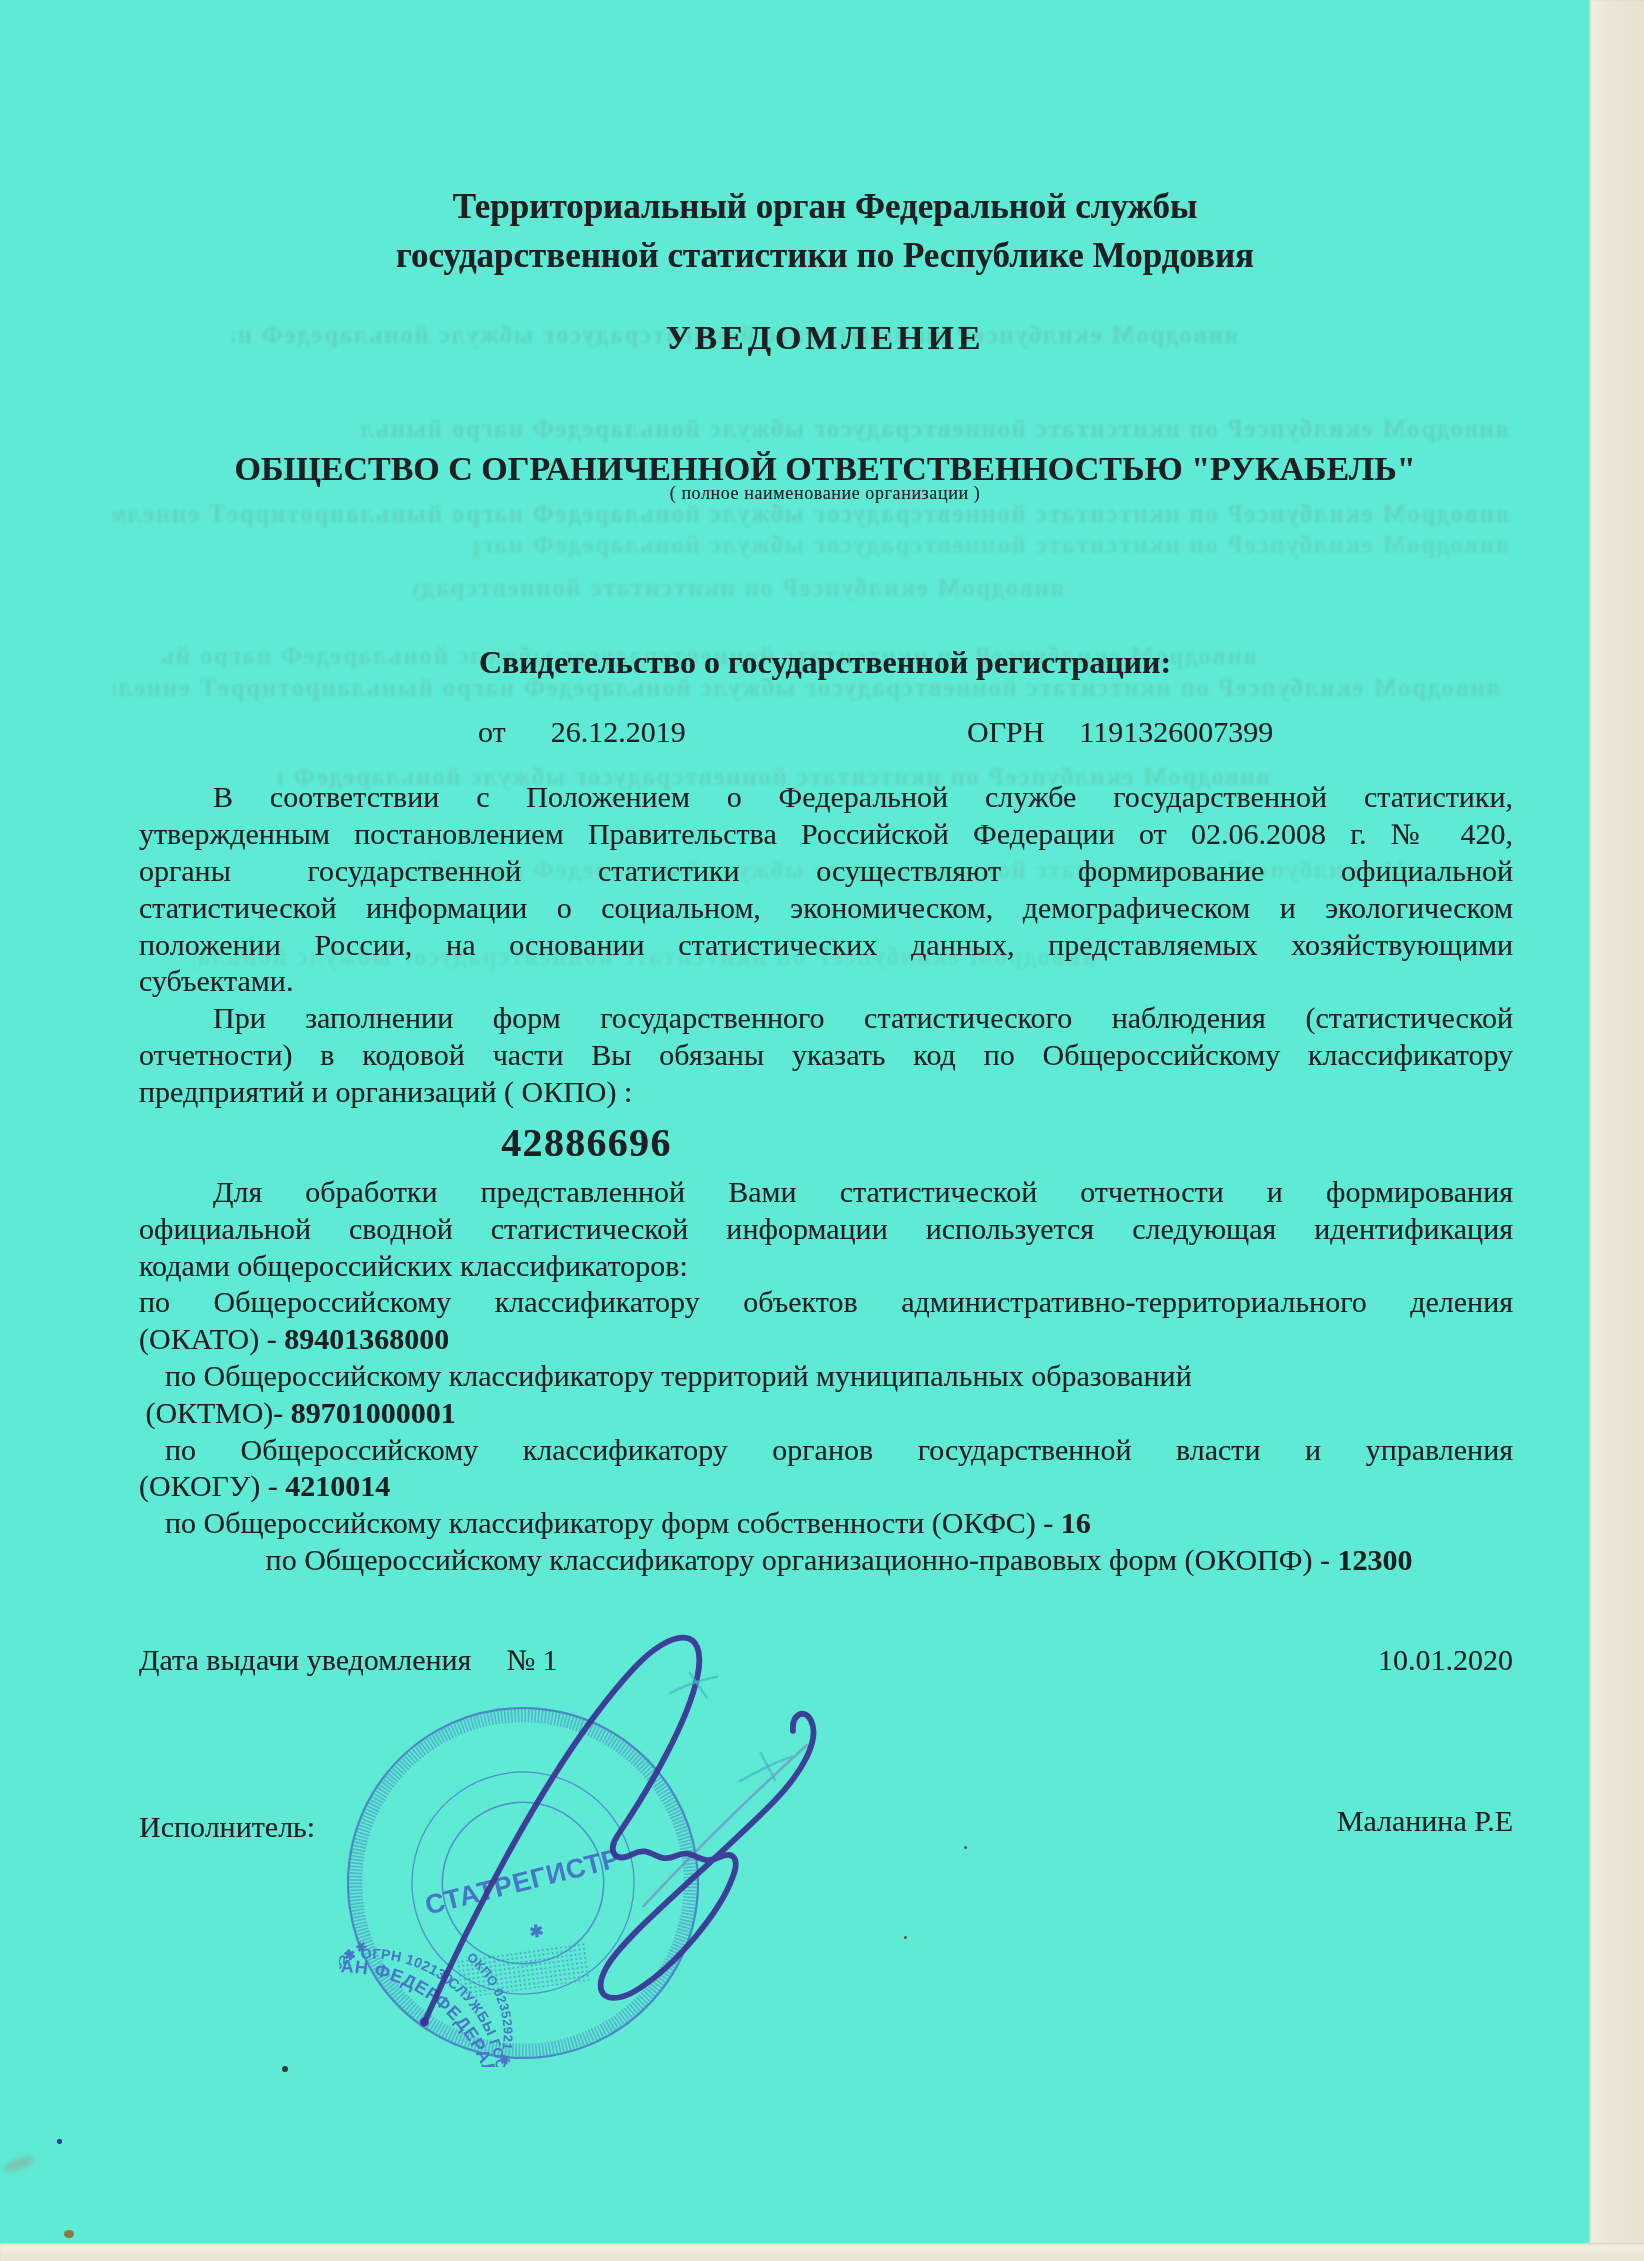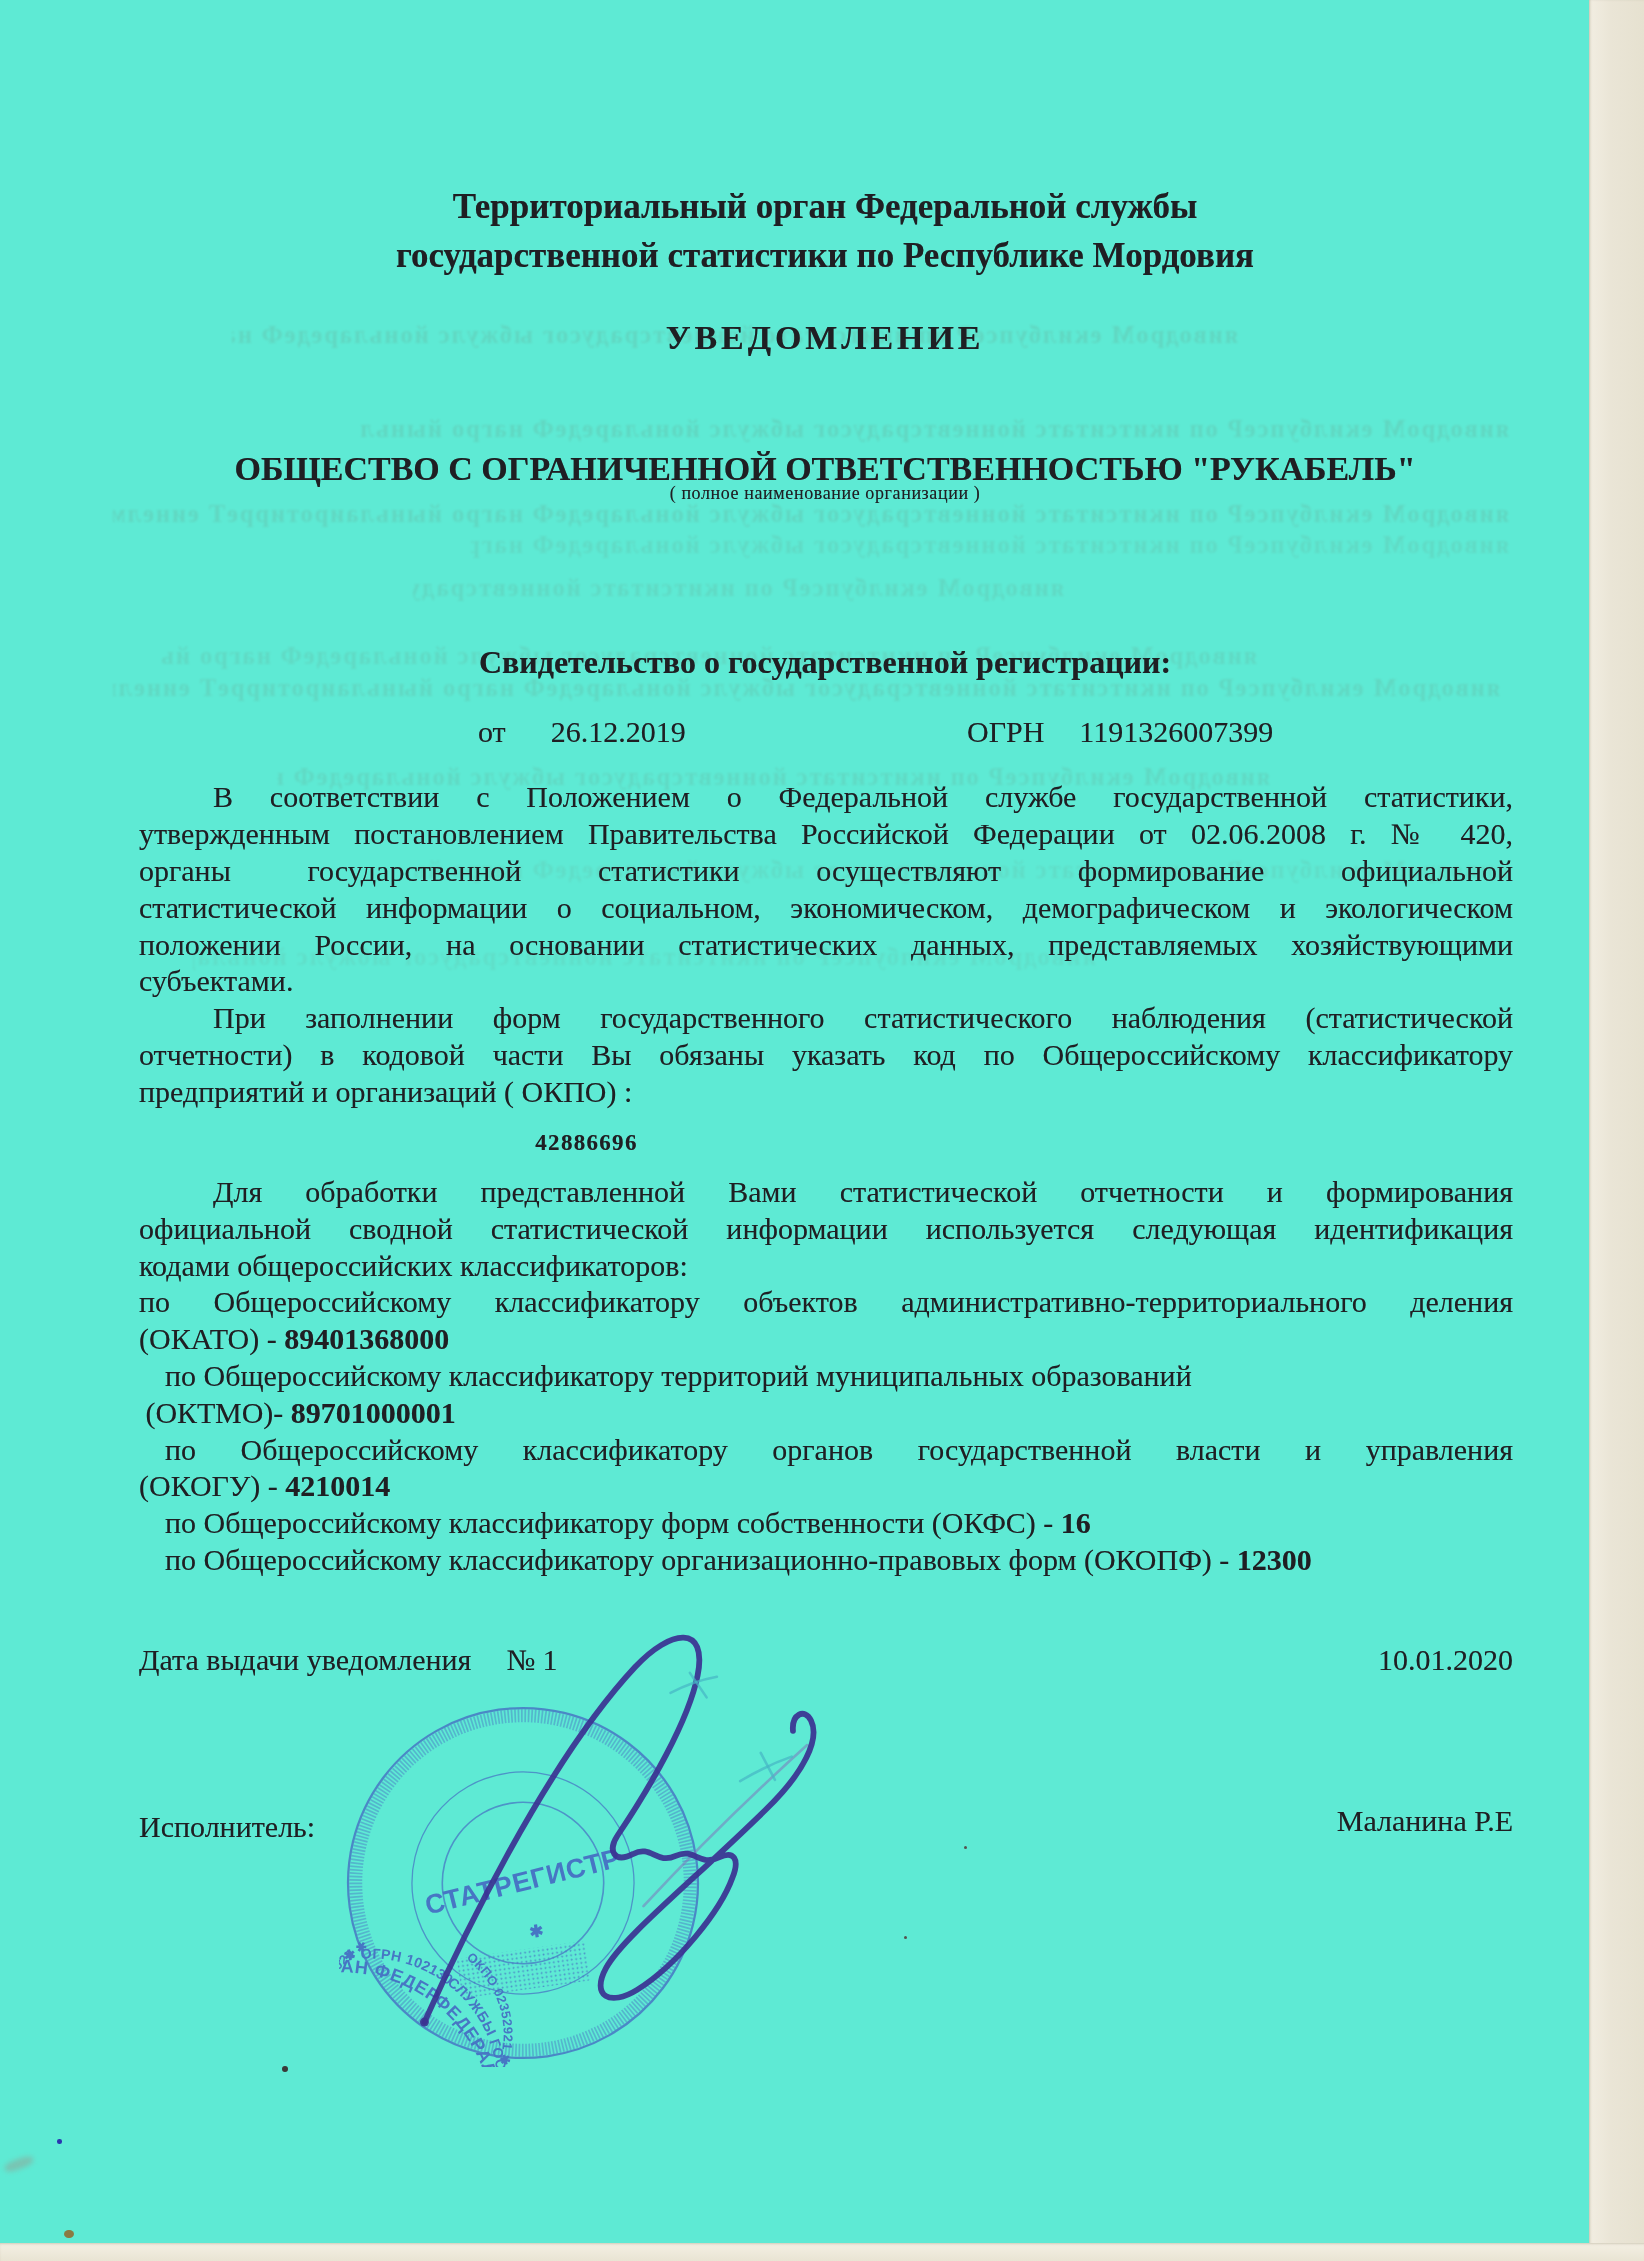--- a/index.html
+++ b/index.html
@@ -27,21 +27,21 @@
   
   .hdr{
     position:absolute;left:135px;width:1380px;text-align:center;
     font-weight:bold;font-size:35px;line-height:45px;
     text-shadow:0 0 0.6px rgba(40,40,45,.5);z-index:2;
   }
   .doc-title{font-size:34px;letter-spacing:3.9px;}
   .org{font-size:34px;}
   .caption{font-weight:normal;font-size:18px;line-height:22px;letter-spacing:0.6px;}
   .cert-h{font-size:32px;}
-  .okpo{font-size:23px;letter-spacing:1.3px;}
+  .okpo{font-size:40px;letter-spacing:1.3px;}
   
   .ghost{
     position:absolute;z-index:1;
     font-family:"Liberation Serif",serif;font-weight:bold;font-size:24.5px;
     color:#6d705c;opacity:.15;
     transform:scaleX(-1);
     filter:blur(1.3px);
     white-space:nowrap;overflow:hidden;
     letter-spacing:1.9px;
   }
@@ -121,21 +121,21 @@
   <div class="line" style="top:1394px;padding-left:6.4px;">
     <span>(ОКТМО)- </span><b>89701000001</b>
   </div>
   <div class="line just pl40" style="top:1431px;">по Общероссийскому классификатору органов государственной власти и управления</div>
   <div class="line" style="top:1467px;">
     <span>(ОКОГУ) -  </span><b>4210014</b>
   </div>
   <div class="line pl40" style="top:1504px;">
     <span>по Общероссийскому классификатору форм собственности (ОКФС) - </span><b>16</b>
   </div>
-  <div class="line pl40" style="top:1541px;">
+  <div class="line pl40" style="top:1541px;text-align:center;">
     <span>по Общероссийскому классификатору организационно-правовых форм (ОКОПФ) - </span><b>12300</b>
   </div>
 
   <div class="line" style="top:1641px;">
     <span>Дата выдачи уведомления</span><span style="margin-left:35px;">№ 1</span>
   </div>
   <div class="line right" style="top:1641px;">10.01.2020</div>
 
   <div class="line" style="top:1808px;">Исполнитель:</div>
   <div class="line right" style="top:1802px;">Маланина Р.Е</div>

